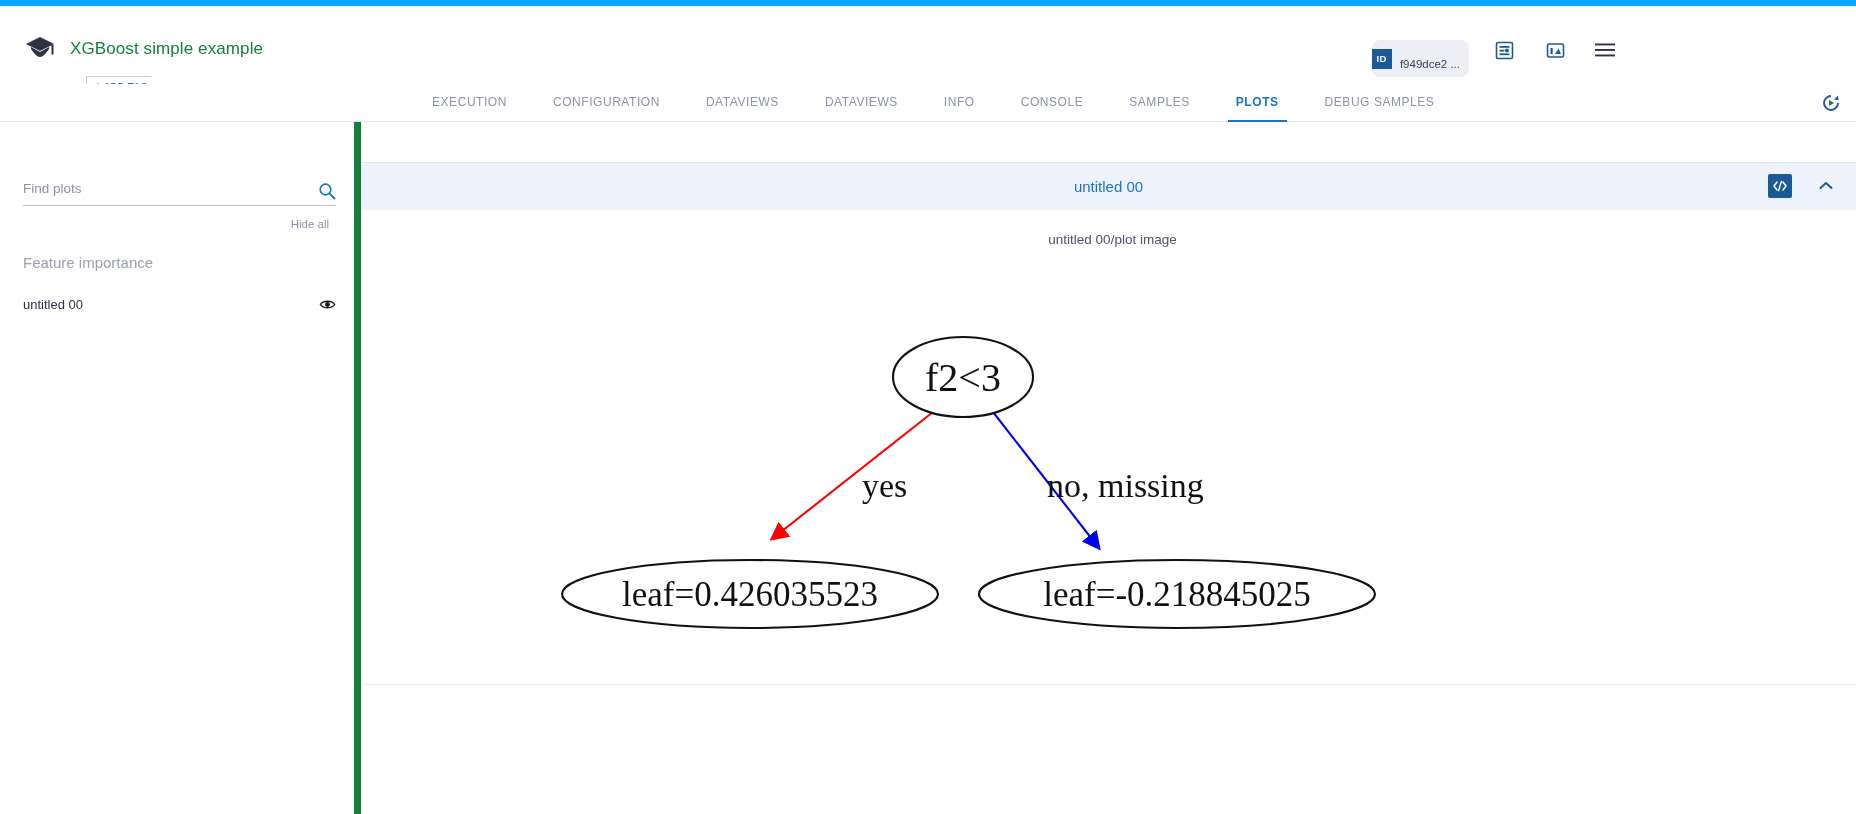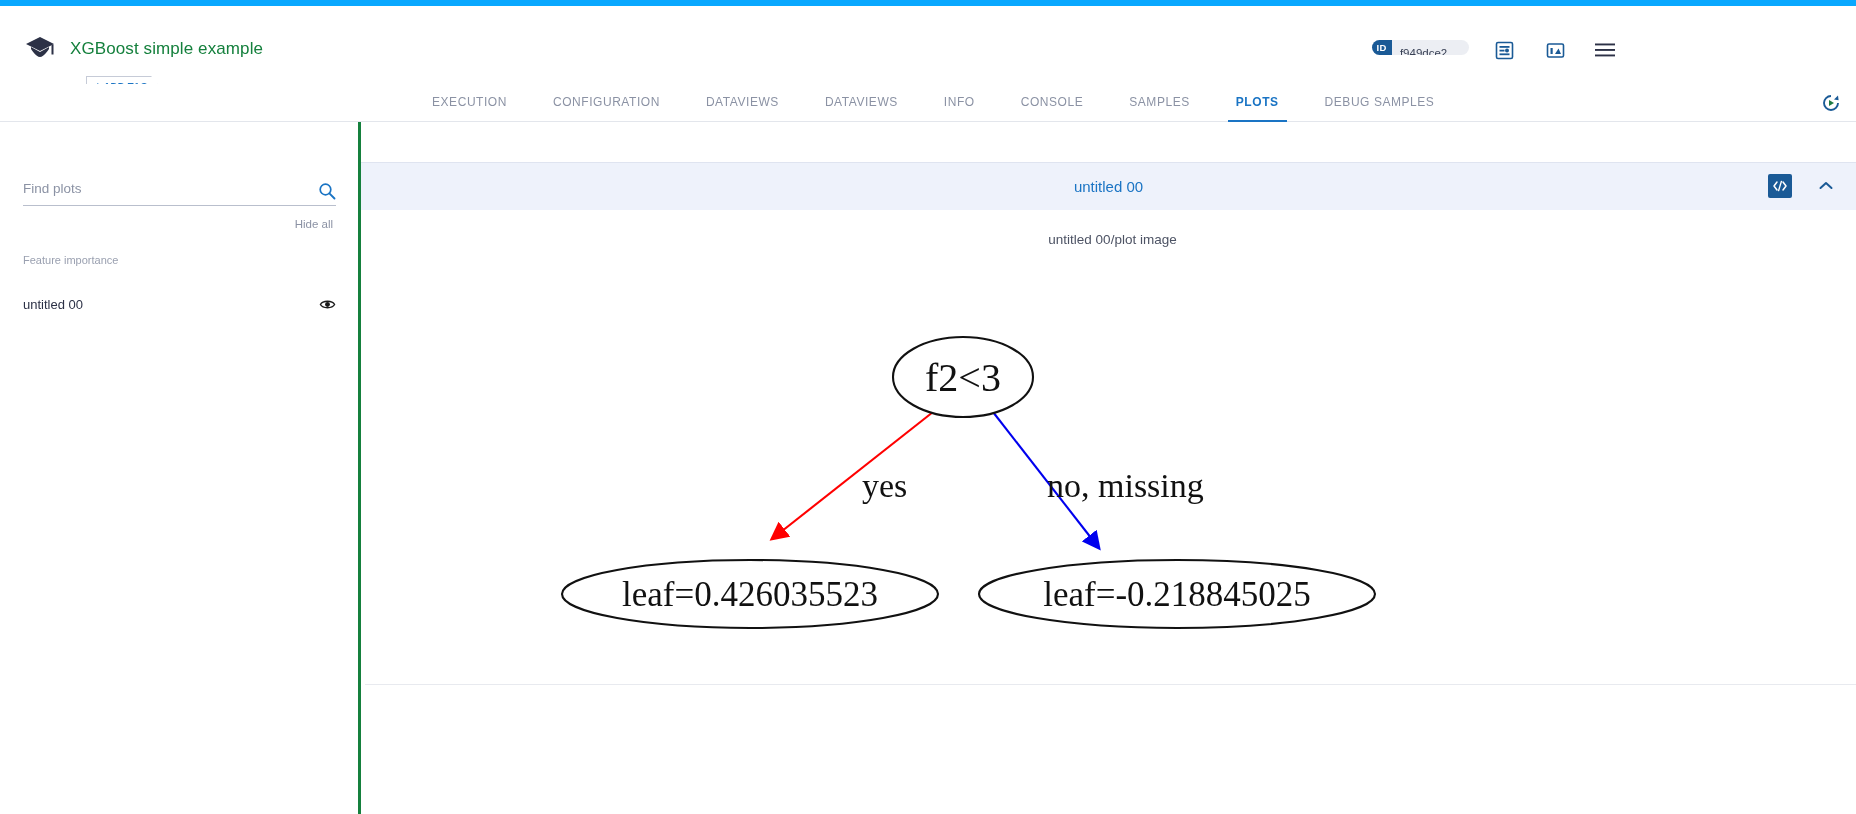--- a/index.html
+++ b/index.html
@@ -50,21 +50,21 @@
     font-size: 9.5px; font-weight: bold; letter-spacing: .3px;
     display: flex; align-items: center;
     clip-path: polygon(0 0, calc(100% - 7px) 0, 100% 50%, calc(100% - 7px) 100%, 0 100%);
     cursor: pointer;
   }
 
   
   .id-pill {
     position: absolute; right: 387px; top: 34px;
     display: flex; align-items: center;
-    height: 15px; background: #eceef3; border-radius: 8px;
+    height: 37px; background: #eceef3; border-radius: 8px;
     overflow: hidden; cursor: pointer;
   }
   .id-pill .id-tag {
     background: #1a5a96; color: #fff;
     font-size: 9.5px; font-weight: bold;
     padding: 0 5px; height: 20px; line-height: 20px; letter-spacing: .4px;
   }
   .id-pill .id-val {
     color: #394155; font-size: 11.5px;
     padding: 10px 9px 0 8px; line-height: 20px;
@@ -109,21 +109,21 @@
   .refresh-icon {
     position: absolute; right: 14px; top: 8px;
     width: 22px; height: 22px; cursor: pointer;
   }
 
   
   .sidebar {
     position: absolute; top: 122px; left: 0;
     width: 361px; height: 692px;
     background: #ffffff;
-    border-right: 3px solid #15803d;
+    border-right: 7px solid #15803d;
   }
   .search-row {
     position: absolute; left: 23px; top: 54px;
     width: 313px; height: 30px;
     border-bottom: 1px solid #b9bfcd;
     display: flex; align-items: center;
   }
   .search-input {
     border: none; outline: none; background: transparent;
     font-family: "Liberation Sans", sans-serif;
@@ -132,21 +132,21 @@
   }
   .search-input::placeholder { color: #8b92a4; }
   .search-icon { position: absolute; right: 0; bottom: 5px; width: 18px; height: 18px; cursor: pointer; }
 
   .hide-all {
     position: absolute; right: 25px; top: 96px;
     font-size: 11.5px; color: #8b92a4; cursor: pointer;
   }
   .group-title {
     position: absolute; left: 23px; top: 132px;
-    font-size: 11px; color: #9aa0b0;
+    font-size: 15px; color: #9aa0b0;
   }
   .plot-item {
     position: absolute; left: 23px; top: 170px;
     width: 313px; height: 24px;
     display: flex; align-items: center; justify-content: space-between;
     cursor: pointer;
   }
   .plot-item .label { font-size: 13px; color: #2c3146; }
   .eye-icon { width: 17px; height: 17px; cursor: pointer; }
 

